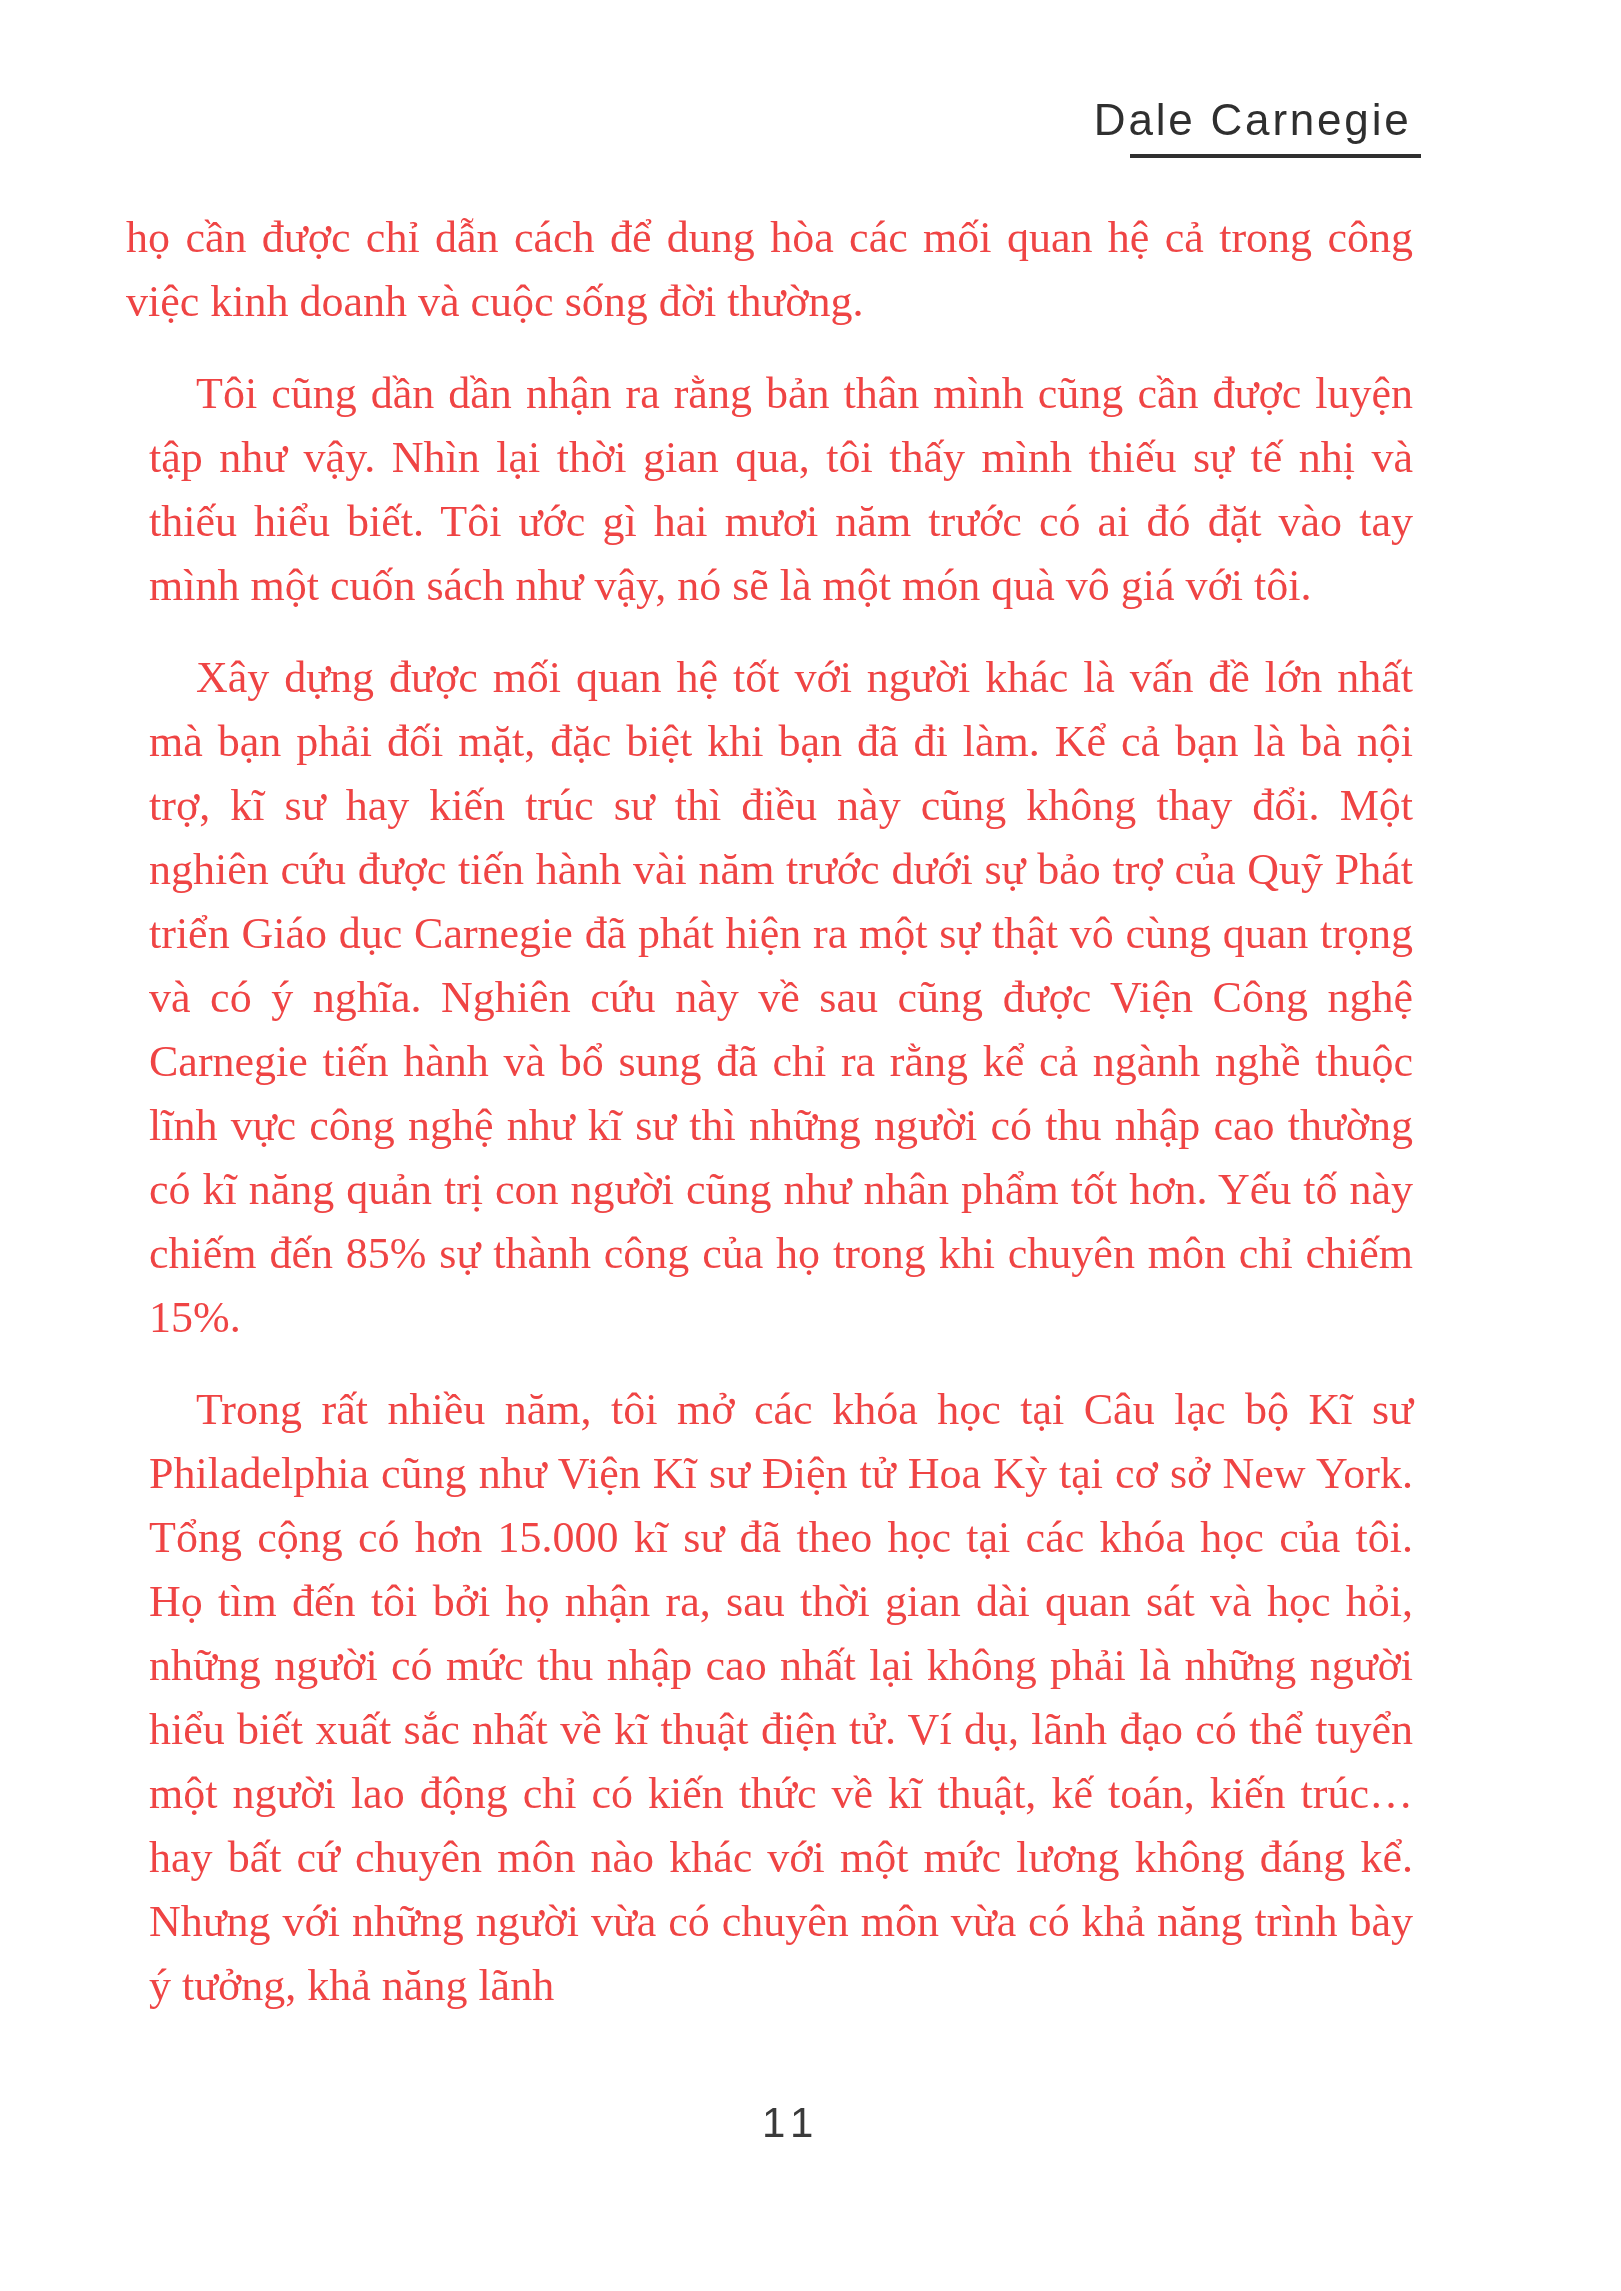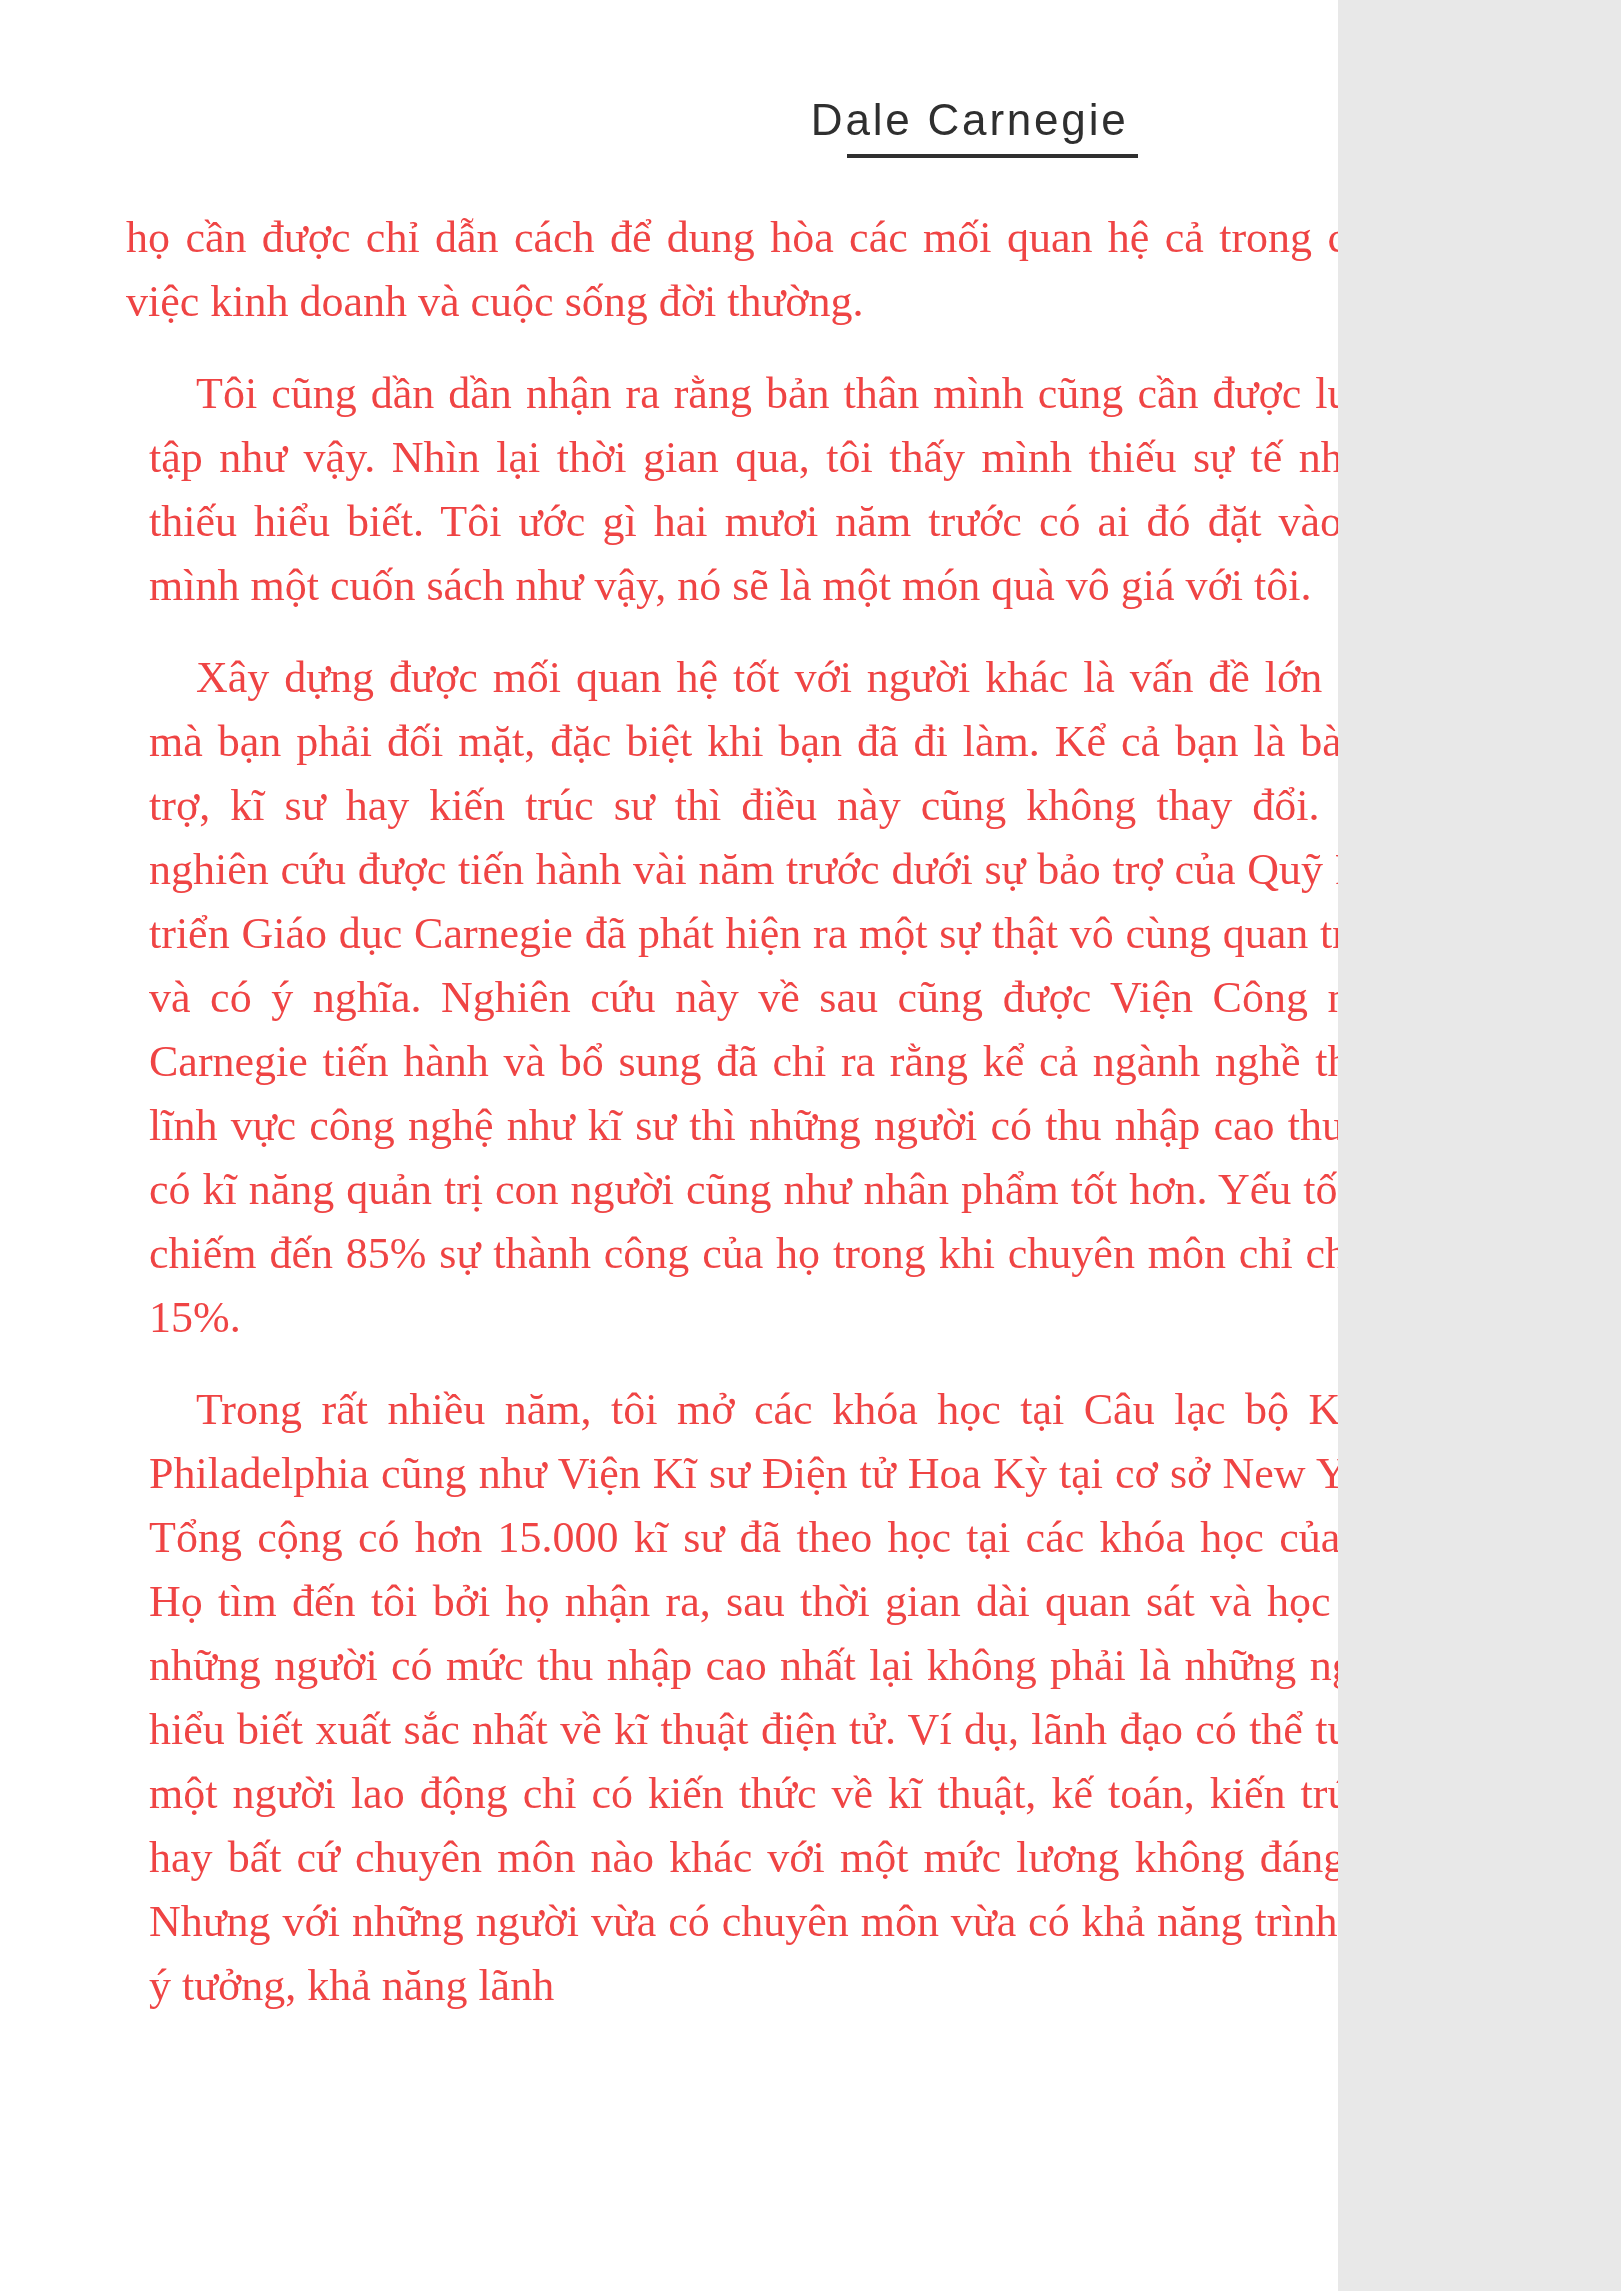--- a/index.html
+++ b/index.html
@@ -2,21 +2,21 @@
 <html style="font-size:15px"><head>
 <meta charset="utf-8">
 <style>
   html, body {
     margin: 0;
     padding: 0;
     background: #e8e8e8;
   }
   .page {
     position: relative;
-    width: 1338px;
+    width: 1621px;
     height: 2291px;
     background: #ffffff;
     overflow: hidden;
     font-family: "Liberation Serif", "DejaVu Serif", serif;
   }
   .running-header {
     position: absolute;
     top: 95px;
     right: 200px;
     text-align: center;
@@ -81,15 +81,16 @@
     <span class="header-rule"></span>
   </div>
 
   <div class="body-text">
     <p>họ cần được chỉ dẫn cách để dung hòa các mối quan hệ cả trong công việc kinh doanh và cuộc sống đời thường.</p>
     <p class="indented">Tôi cũng dần dần nhận ra rằng bản thân mình cũng cần được luyện tập như vậy. Nhìn lại thời gian qua, tôi thấy mình thiếu sự tế nhị và thiếu hiểu biết. Tôi ước gì hai mươi năm trước có ai đó đặt vào tay mình một cuốn sách như vậy, nó sẽ là một món quà vô giá với tôi.</p>
     <p class="indented">Xây dựng được mối quan hệ tốt với người khác là vấn đề lớn nhất mà bạn phải đối mặt, đặc biệt khi bạn đã đi làm. Kể cả bạn là bà nội trợ, kĩ sư hay kiến trúc sư thì điều này cũng không thay đổi. Một nghiên cứu được tiến hành vài năm trước dưới sự bảo trợ của Quỹ Phát triển Giáo dục Carnegie đã phát hiện ra một sự thật vô cùng quan trọng và có ý nghĩa. Nghiên cứu này về sau cũng được Viện Công nghệ Carnegie tiến hành và bổ sung đã chỉ ra rằng kể cả ngành nghề thuộc lĩnh vực công nghệ như kĩ sư thì những người có thu nhập cao thường có kĩ năng quản trị con người cũng như nhân phẩm tốt hơn. Yếu tố này chiếm đến 85% sự thành công của họ trong khi chuyên môn chỉ chiếm 15%.</p>
     <p class="indented">Trong rất nhiều năm, tôi mở các khóa học tại Câu lạc bộ Kĩ sư Philadelphia cũng như Viện Kĩ sư Điện tử Hoa Kỳ tại cơ sở New York. Tổng cộng có hơn 15.000 kĩ sư đã theo học tại các khóa học của tôi. Họ tìm đến tôi bởi họ nhận ra, sau thời gian dài quan sát và học hỏi, những người có mức thu nhập cao nhất lại không phải là những người hiểu biết xuất sắc nhất về kĩ thuật điện tử. Ví dụ, lãnh đạo có thể tuyển một người lao động chỉ có kiến thức về kĩ thuật, kế toán, kiến trúc… hay bất cứ chuyên môn nào khác với một mức lương không đáng kể. Nhưng với những người vừa có chuyên môn vừa có khả năng trình bày ý tưởng, khả năng lãnh</p>
   </div>
 
+  <div class="page-number">11</div>
 
 </div>
 
 
 </body></html>

